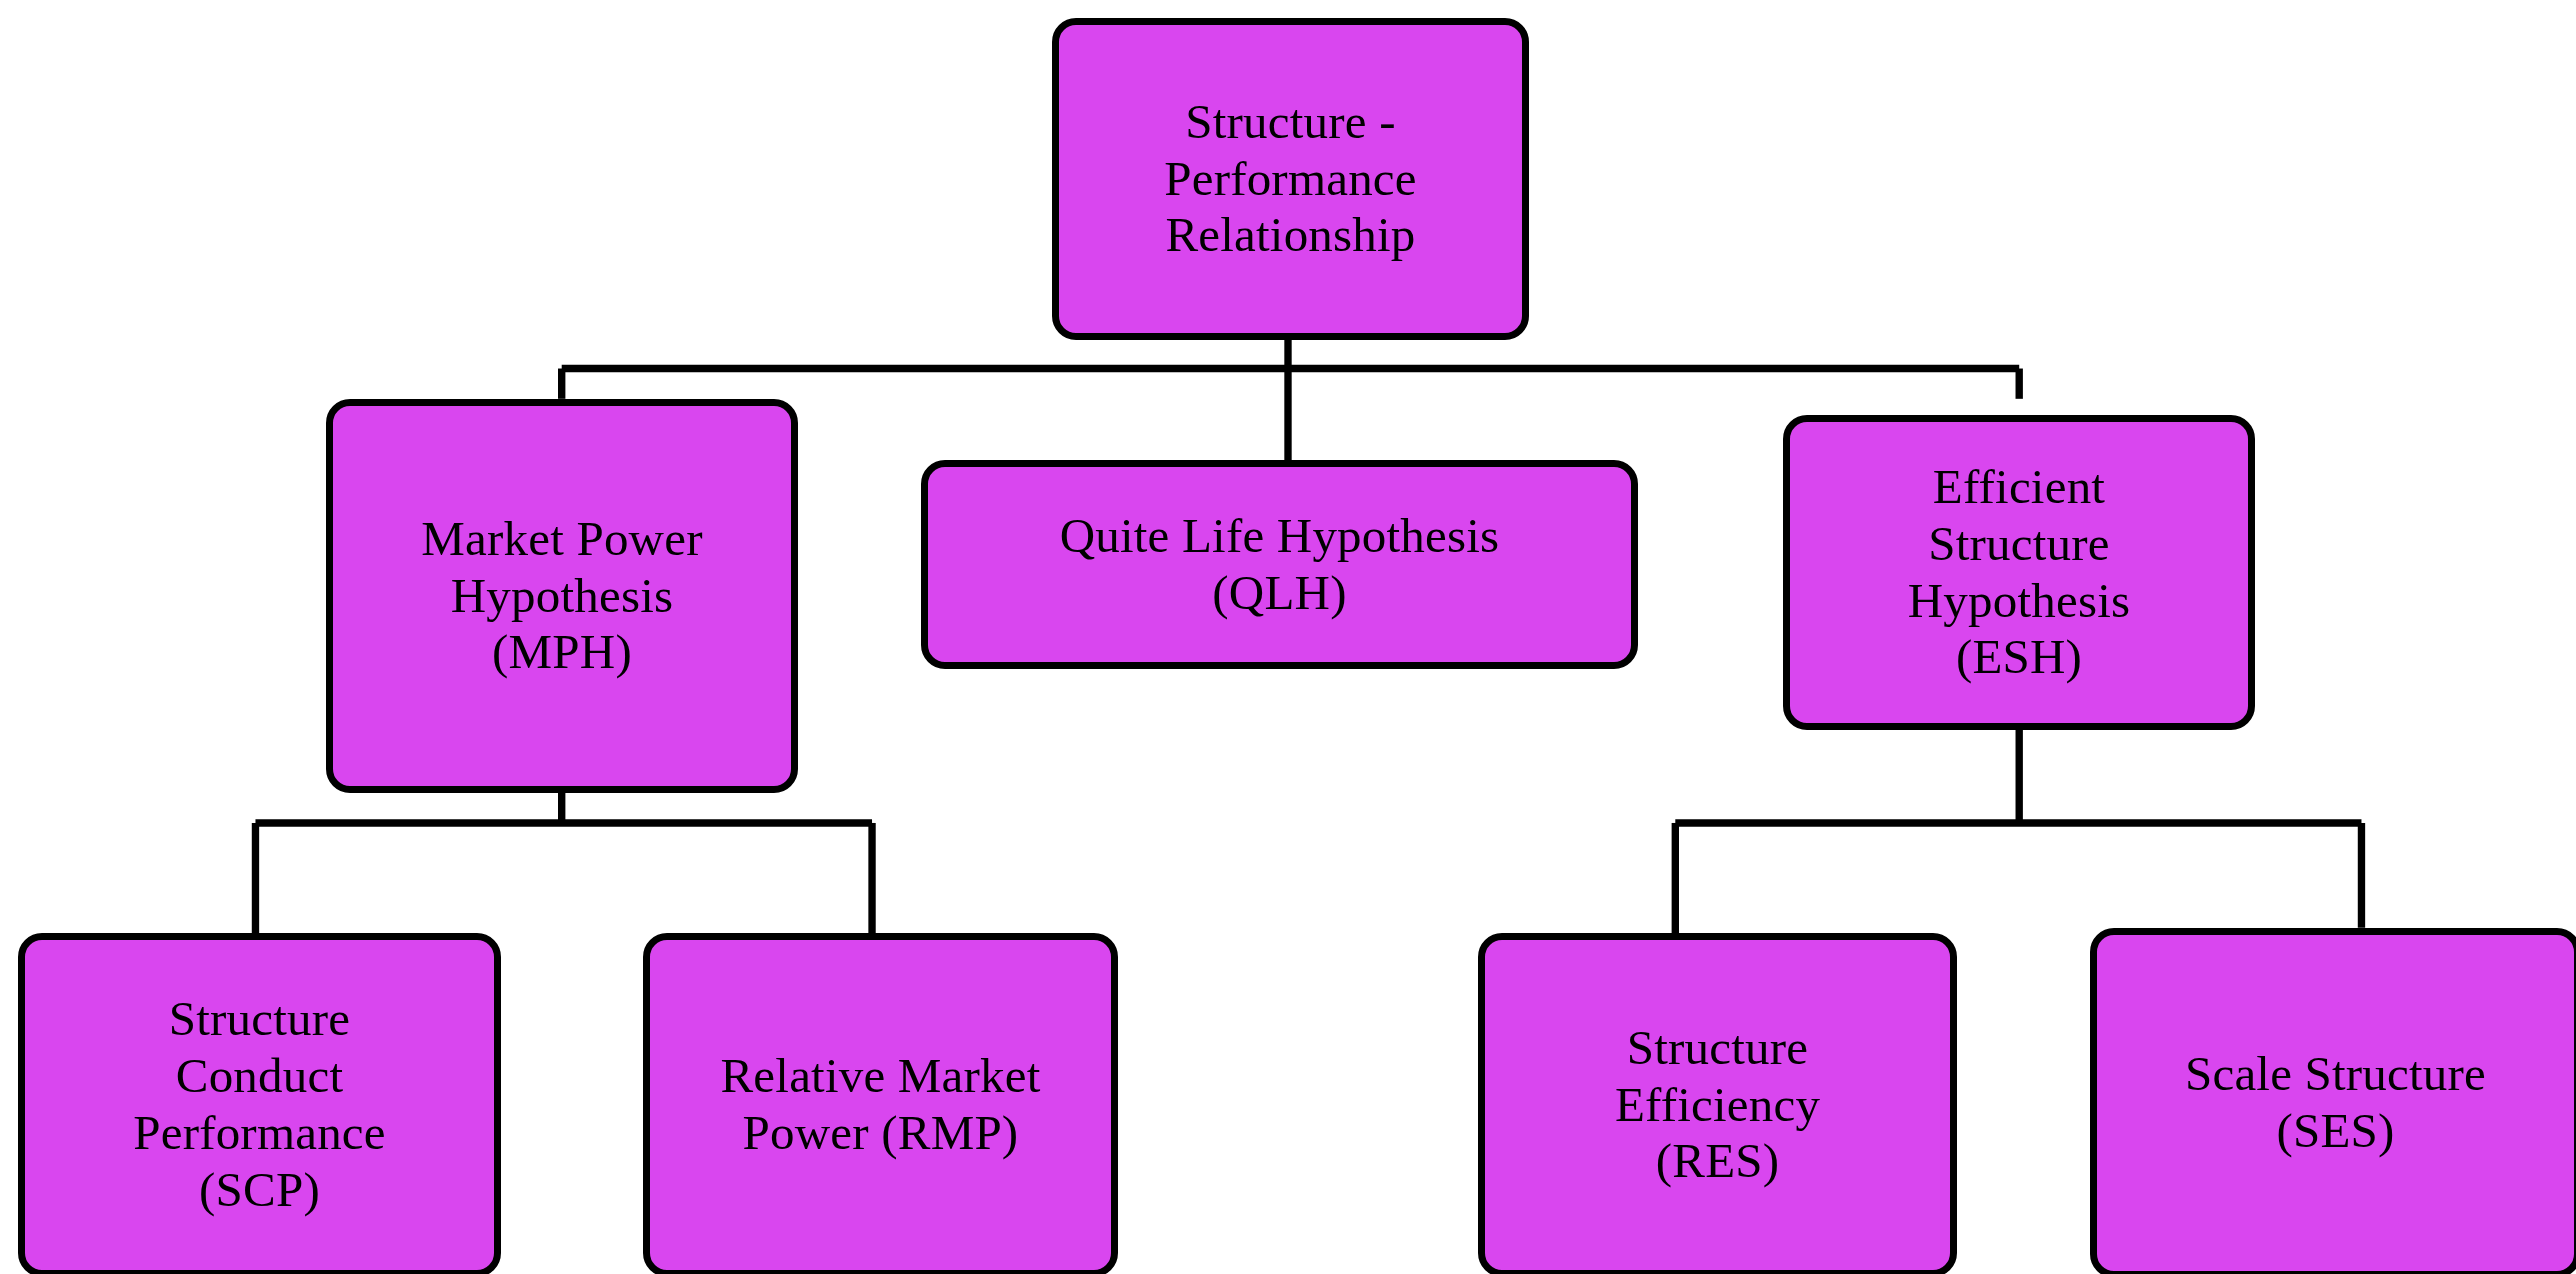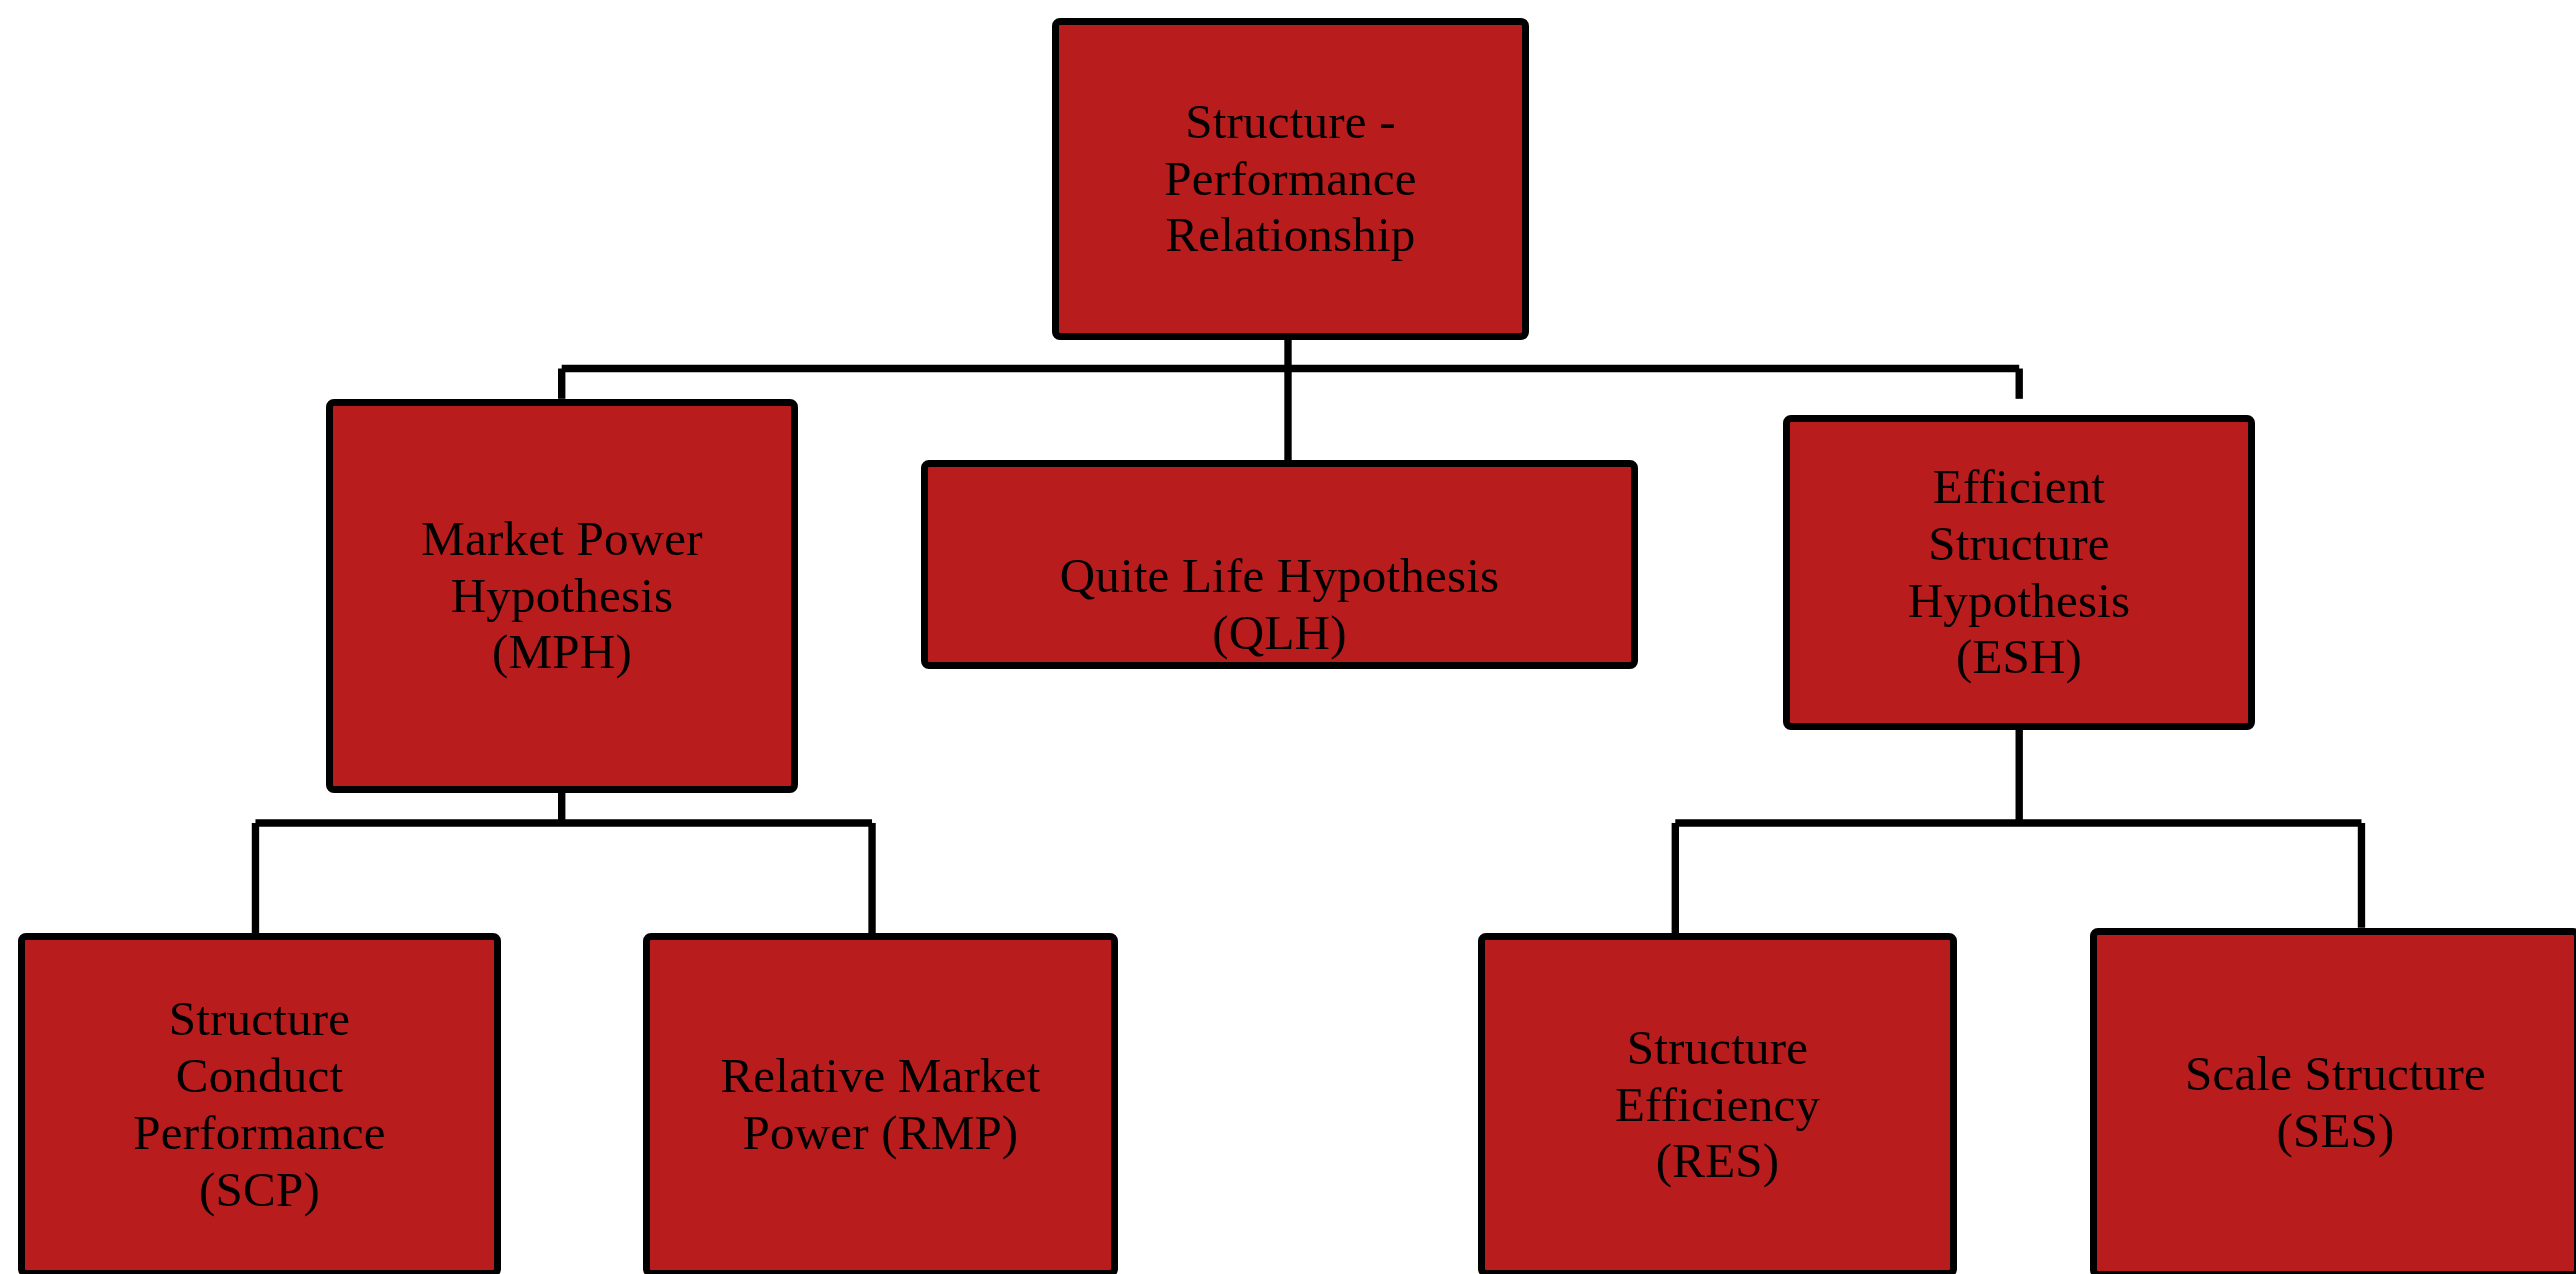--- a/index.html
+++ b/index.html
@@ -20,23 +20,23 @@
     position: absolute;
     left: 0;
     top: 0;
     width: 2576px;
     height: 1275px;
     pointer-events: none;
   }
   .node-box {
     position: absolute;
     box-sizing: border-box;
-    background: #b91c1c;
+    background: #d946ef;
     border: 7.4px solid #000000;
-    border-radius: 8px;
+    border-radius: 24px;
     display: flex;
     align-items: center;
     justify-content: center;
     text-align: center;
     z-index: 2;
   }
   .node-label {
     color: #000000;
     font-family: "Liberation Serif", "DejaVu Serif", serif;
     font-size: 49px;
@@ -83,21 +83,21 @@
 Performance
 Relationship</span>
   </div>
 
   <div class="node-box" style="left:326px; top:399px; width:472px; height:394px;">
     <span class="node-label">Market Power
 Hypothesis
 (MPH)</span>
   </div>
 
-  <div class="node-box" style="left:921px; top:460px; width:717px; height:209px;align-items:flex-end;">
+  <div class="node-box" style="left:921px; top:460px; width:717px; height:209px;">
     <span class="node-label">Quite Life Hypothesis
 (QLH)</span>
   </div>
 
   <div class="node-box" style="left:1783px; top:399px; width:472px; height:315px;margin-top:16px;">
     <span class="node-label">Efficient
 Structure
 Hypothesis
 (ESH)</span>
   </div>

